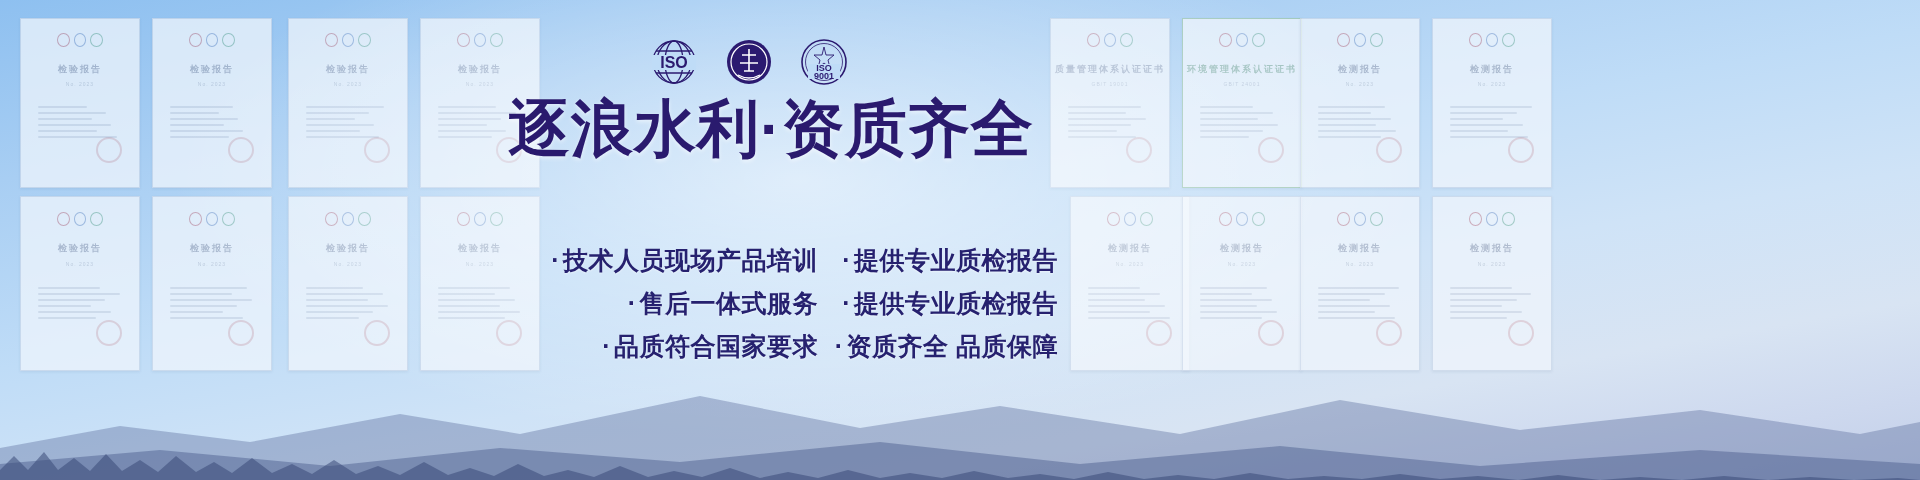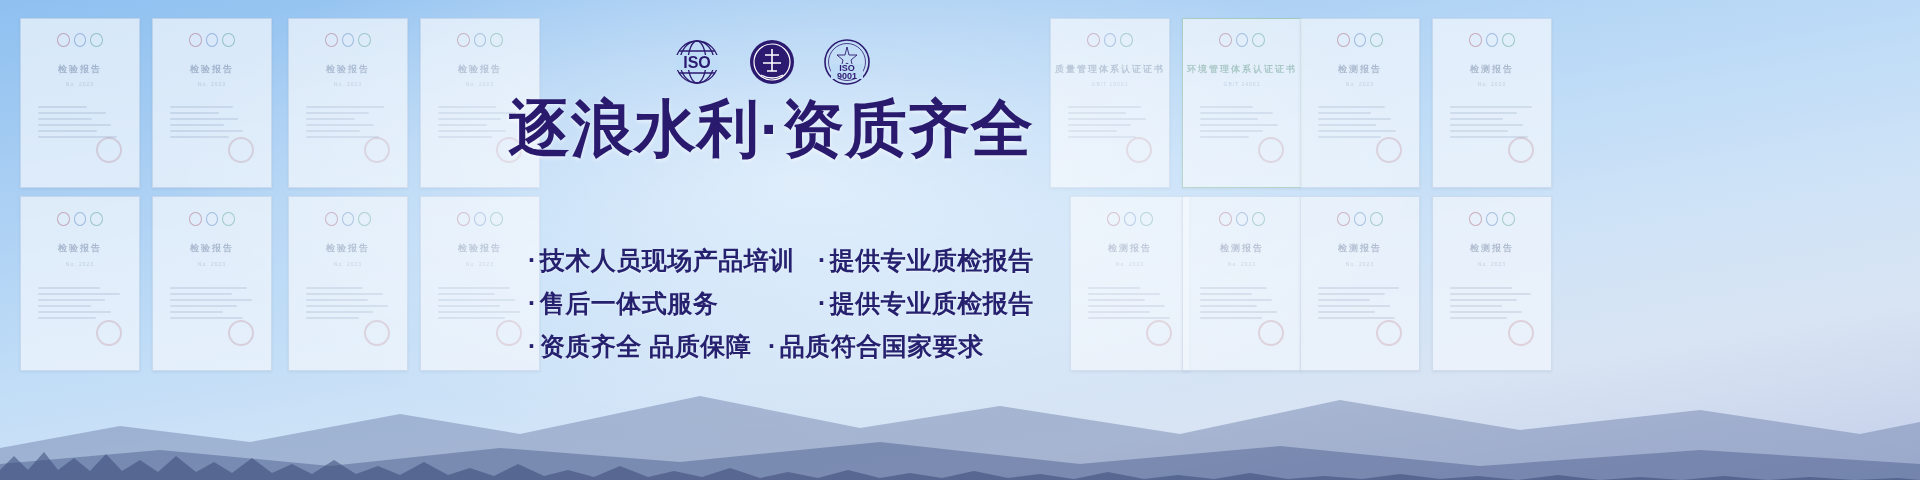--- a/index.html
+++ b/index.html
@@ -33,31 +33,31 @@
   .cert .lines{position:absolute;left:14%;right:14%;top:52%;}
   .cert .lines span{display:block;height:2px;margin-bottom:4px;border-radius:1px;
     background:rgba(70,90,130,.17);}
   .cert .stampR{position:absolute;right:14%;bottom:14%;width:26px;height:26px;border-radius:50%;
     border:2px solid rgba(170,50,60,.22);}
   .cert.green{border-color:#9fc7a8;}
   .cert.green h4{color:rgba(40,110,70,.45);}
   
   .scenery{position:absolute;left:0;right:0;bottom:0;height:150px;pointer-events:none;}
   
-  .badges{position:absolute;left:672px;top:36px;width:200px;height:52px;display:flex;
+  .badges{position:absolute;left:649px;top:36px;width:200px;height:52px;display:flex;
     align-items:center;justify-content:space-between;}
   
   .headline{position:absolute;left:508px;top:98px;width:560px;
     font-size:62px;line-height:1;font-weight:700;color:#2a1a6e;letter-spacing:1px;
     text-shadow:0 2px 4px rgba(255,255,255,.55);white-space:nowrap;}
   .subbar{position:absolute;left:522px;top:184px;padding:7px 14px 9px;
     background:#2b1a70;color:#ffffff;font-size:34px;line-height:1.15;font-weight:700;
     letter-spacing:1px;white-space:nowrap;}
   
-  .bullets{position:absolute;left:528px;top:245px;width:530px;}
+  .bullets{position:absolute;left:528px;top:245px;width:530px;text-align:right;}
   .brow{display:flex;align-items:baseline;margin-bottom:13px;}
   .bcell{color:#26216f;font-size:25px;font-weight:700;letter-spacing:.5px;line-height:1.2;
     white-space:nowrap;text-shadow:0 1px 2px rgba(255,255,255,.5);}
   .bcell.l{width:290px;}
   .bcell.r{width:240px;}
   .dot{margin-right:3px;}
 </style>
 </head>
 <body>
 
@@ -410,18 +410,18 @@
   <div class="bullets">
     <div class="brow">
       <div class="bcell l"><span class="dot">·</span><span>技术人员现场产品培训</span></div>
       <div class="bcell r"><span class="dot">·</span><span>提供专业质检报告</span></div>
     </div>
     <div class="brow">
       <div class="bcell l"><span class="dot">·</span><span>售后一体式服务</span></div>
       <div class="bcell r"><span class="dot">·</span><span>提供专业质检报告</span></div>
     </div>
     <div class="brow">
+      <div class="bcell l"><span class="dot">·</span><span>品质符合国家要求</span></div>
       <div class="bcell r"><span class="dot">·</span><span>资质齐全 品质保障</span></div>
-      <div class="bcell l"><span class="dot">·</span><span>品质符合国家要求</span></div>
     </div>
   </div>
 
 </div>
 
 </body></html>

